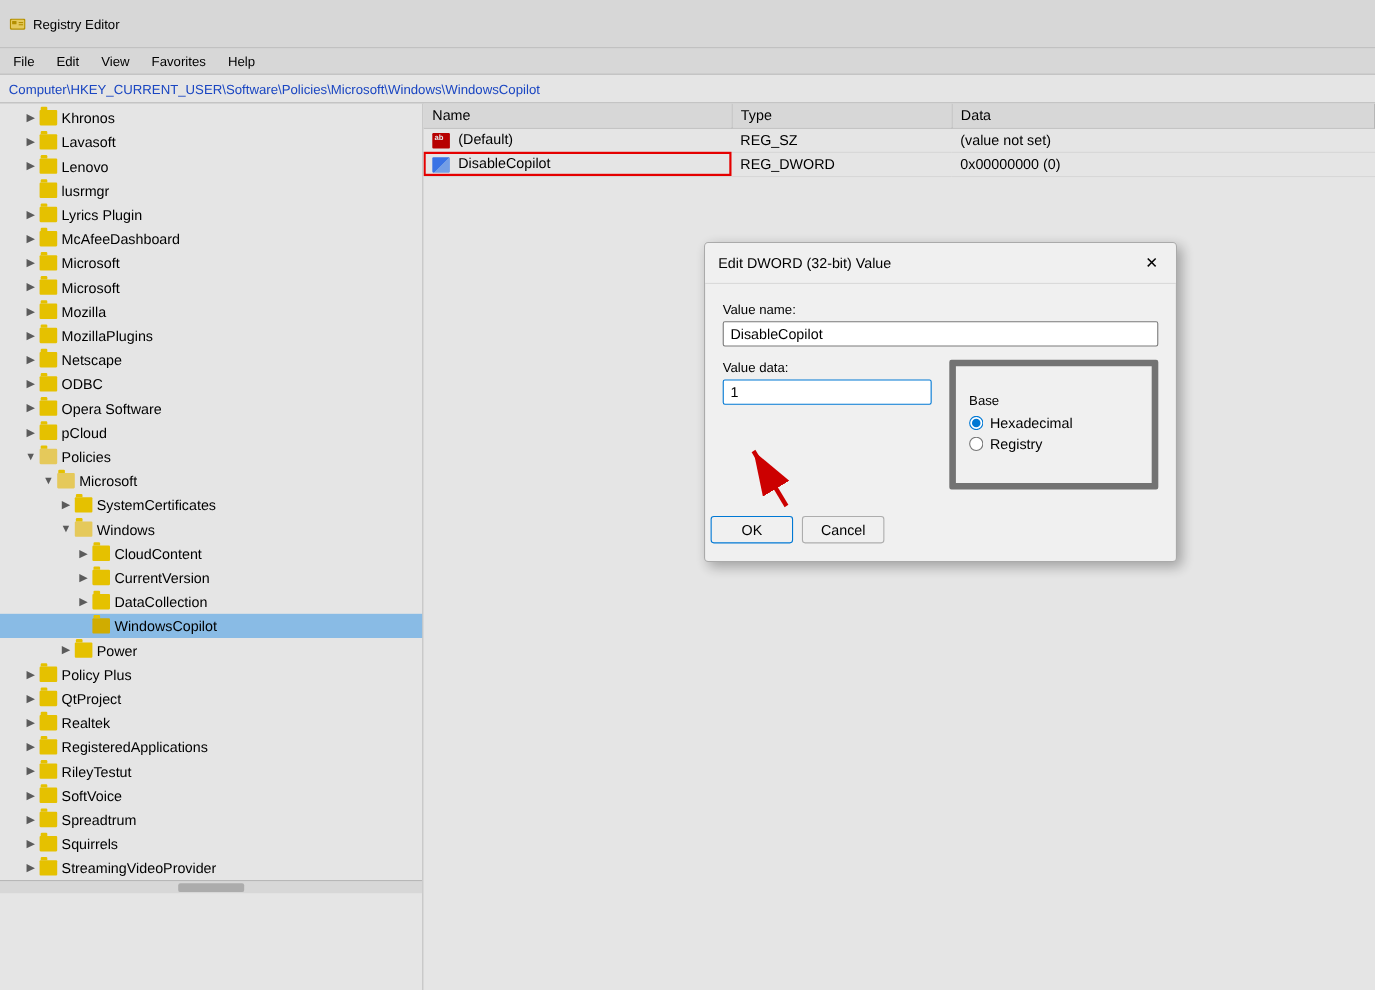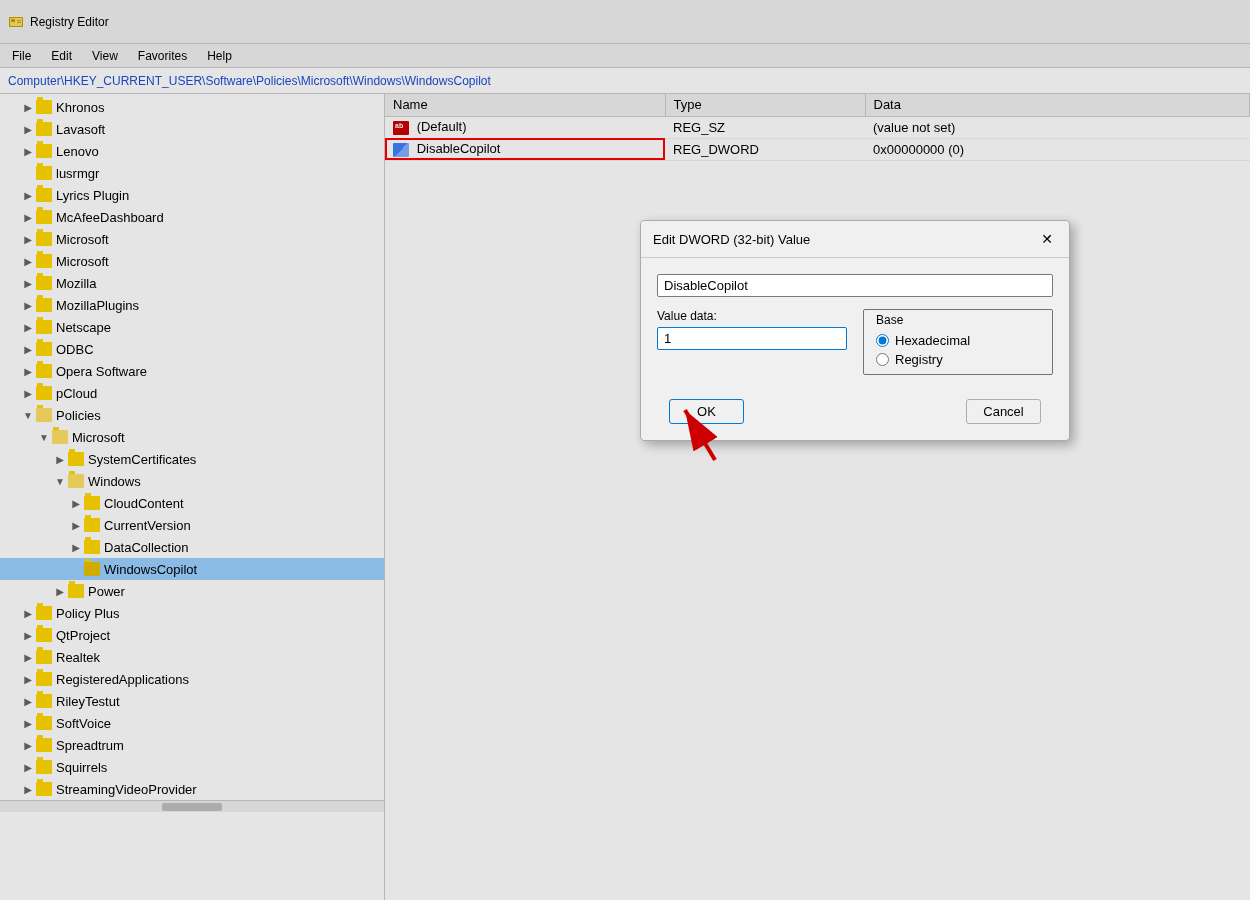--- a/index.html
+++ b/index.html
@@ -278,44 +278,44 @@
       flex: 1;
       padding: 3px 6px;
       font-size: 13px;
       border: 1px solid #0078d4;
       background: #fff;
       border-radius: 2px;
       outline: none;
     }
     .base-group {
       flex: 1;
-      border: 1px solid #737373;
-      padding: 3px 12px;
+      border: 6px solid #737373;
+      padding: 24px 12px;
       border-radius: 2px;
     }
     .base-title {
       font-size: 12px;
       margin-bottom: 6px;
     }
     .radio-row {
       display: flex;
       align-items: center;
       gap: 6px;
       margin-bottom: 4px;
       font-size: 13px;
     }
     .radio-row input[type="radio"] {
       accent-color: #0078d4;
     }
 
     .dialog-footer {
       display: flex;
-      justify-content: space-between;
+      justify-content: flex-start;
       gap: 8px;
-      padding: 8px 28px 16px;
+      padding: 8px 5px 16px;
     }
     .dialog-btn {
       min-width: 75px;
       padding: 4px 16px;
       font-size: 13px;
       border: 1px solid #adadad;
       background: #f0f0f0;
       border-radius: 3px;
       cursor: pointer;
     }
@@ -560,20 +560,21 @@
   </div>
 </div>
 
 <div class="dialog-overlay">
   <div class="dialog">
     <div class="dialog-titlebar">
       <span class="dialog-title">Edit DWORD (32-bit) Value</span>
       <button class="dialog-close">✕</button>
     </div>
     <div class="dialog-body">
+      <div class="dialog-field-label">Value name:</div>
       <input class="dialog-input" type="text" readonly="" value="DisableCopilot" style="">
       <div class="dialog-row">
         <div style="flex:1;">
           <div class="dialog-field-label">Value data:</div>
           <input class="dialog-value-input" type="text" id="value-data-field" value="1" style="">
         </div>
         <div class="base-group">
           <div class="base-title">Base</div>
           <div class="radio-row">
             <input type="radio" name="base" id="hex-radio" checked="" style="">

